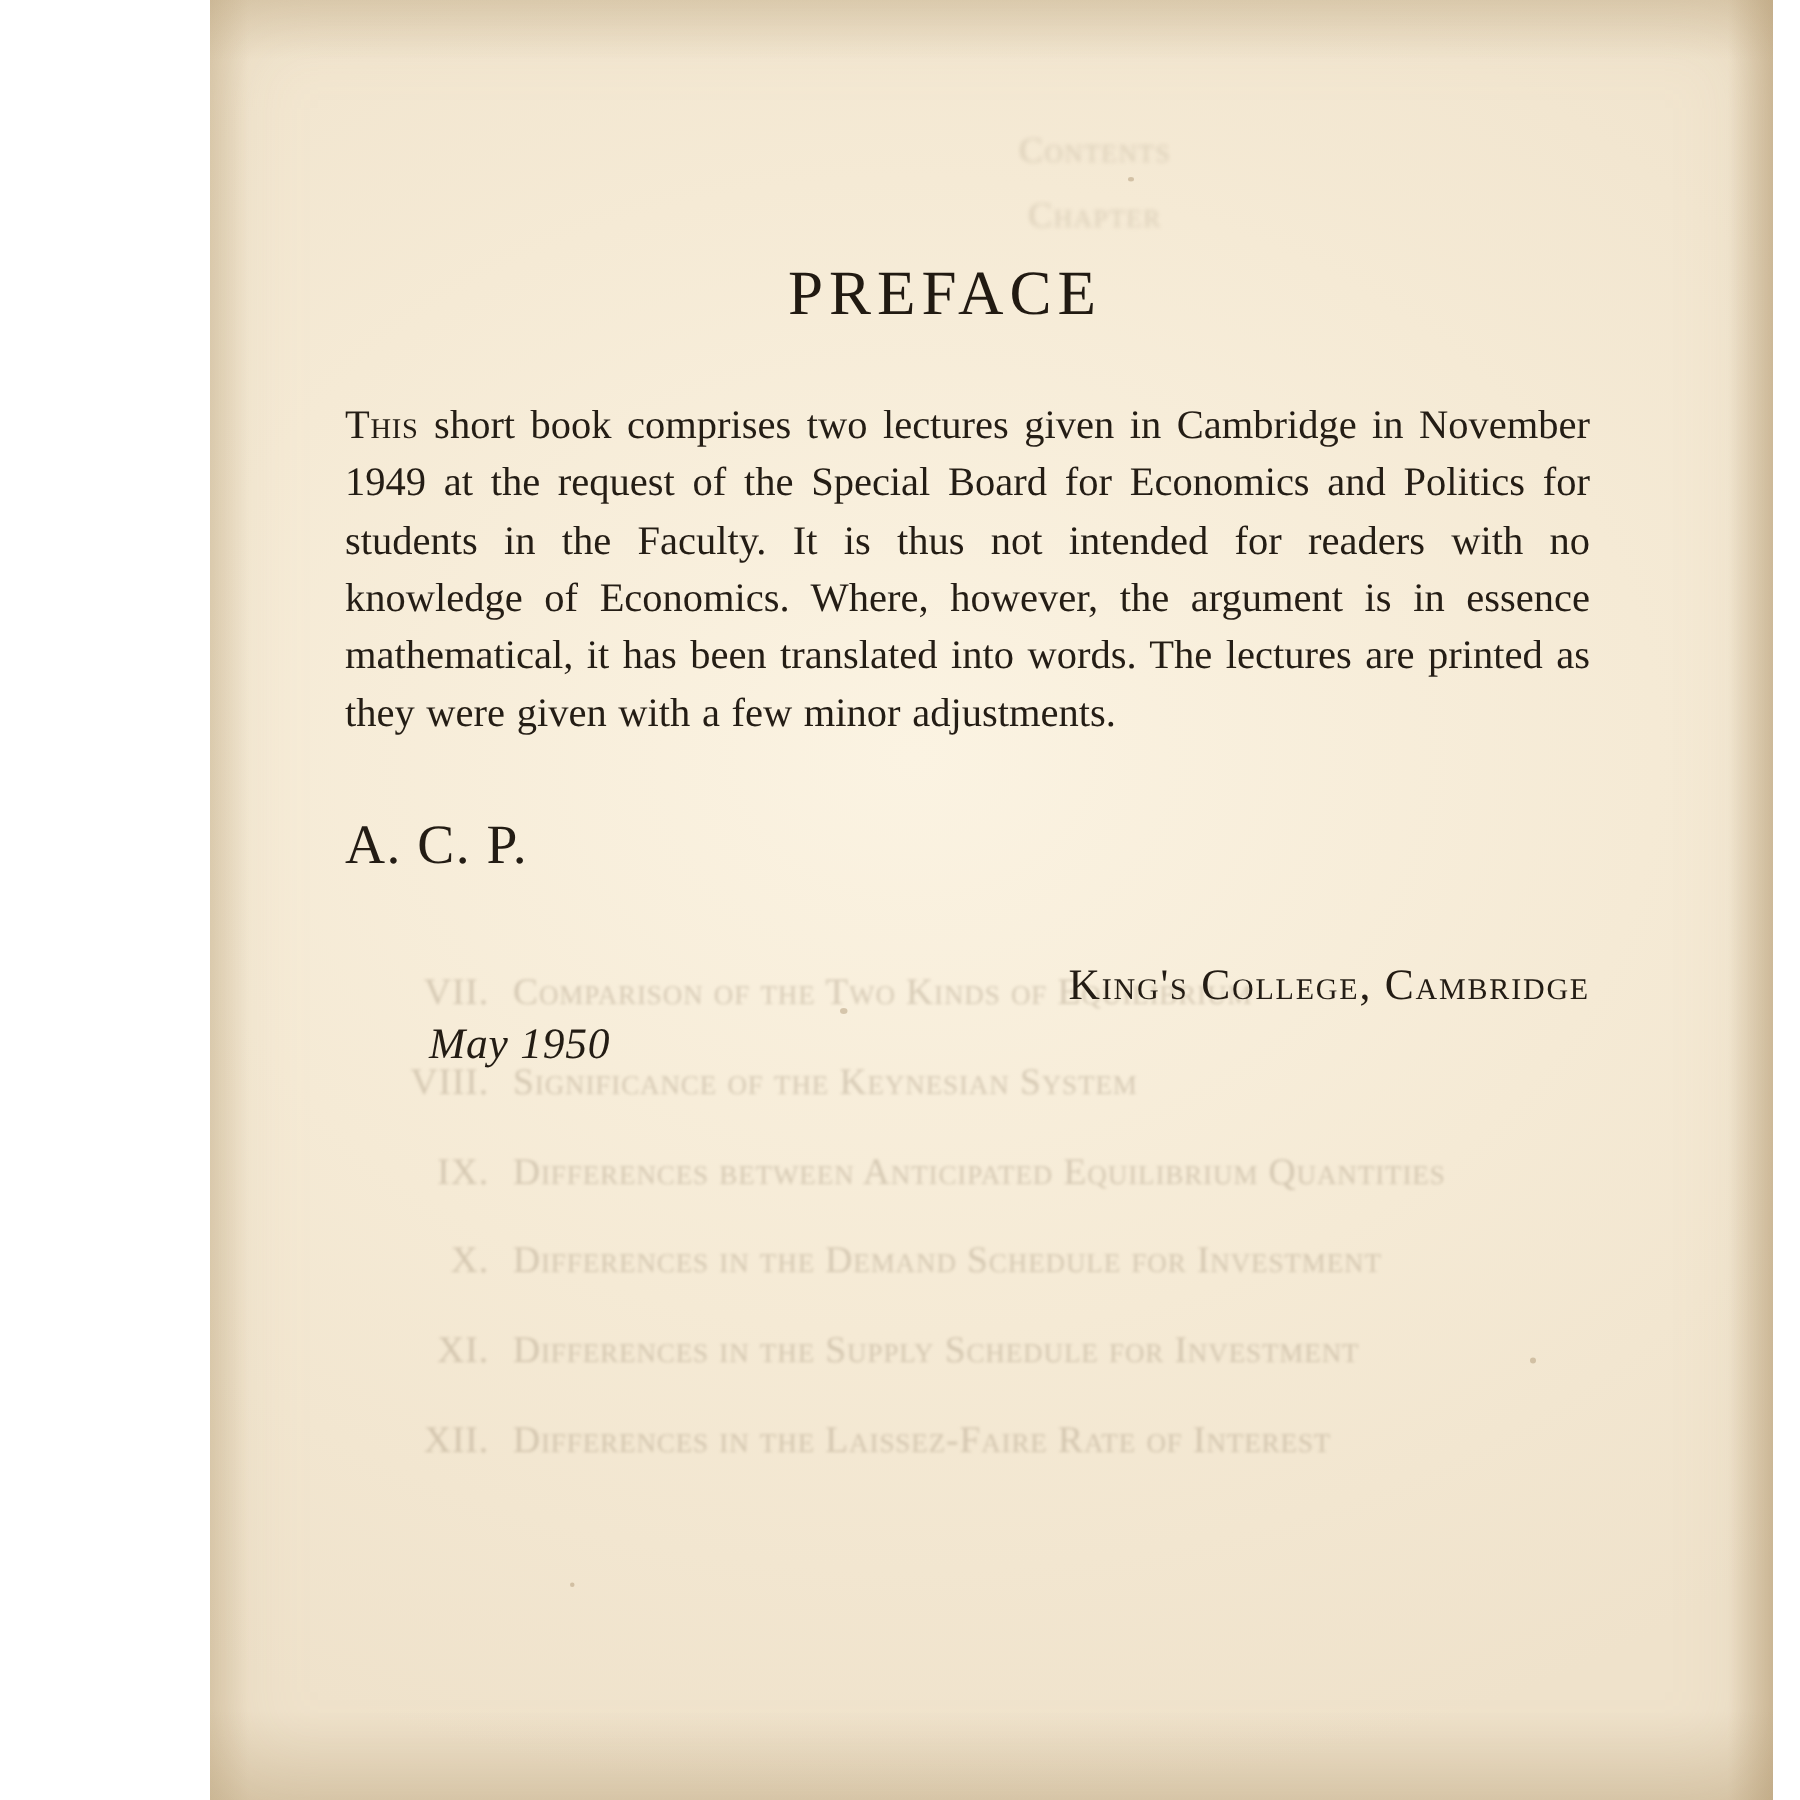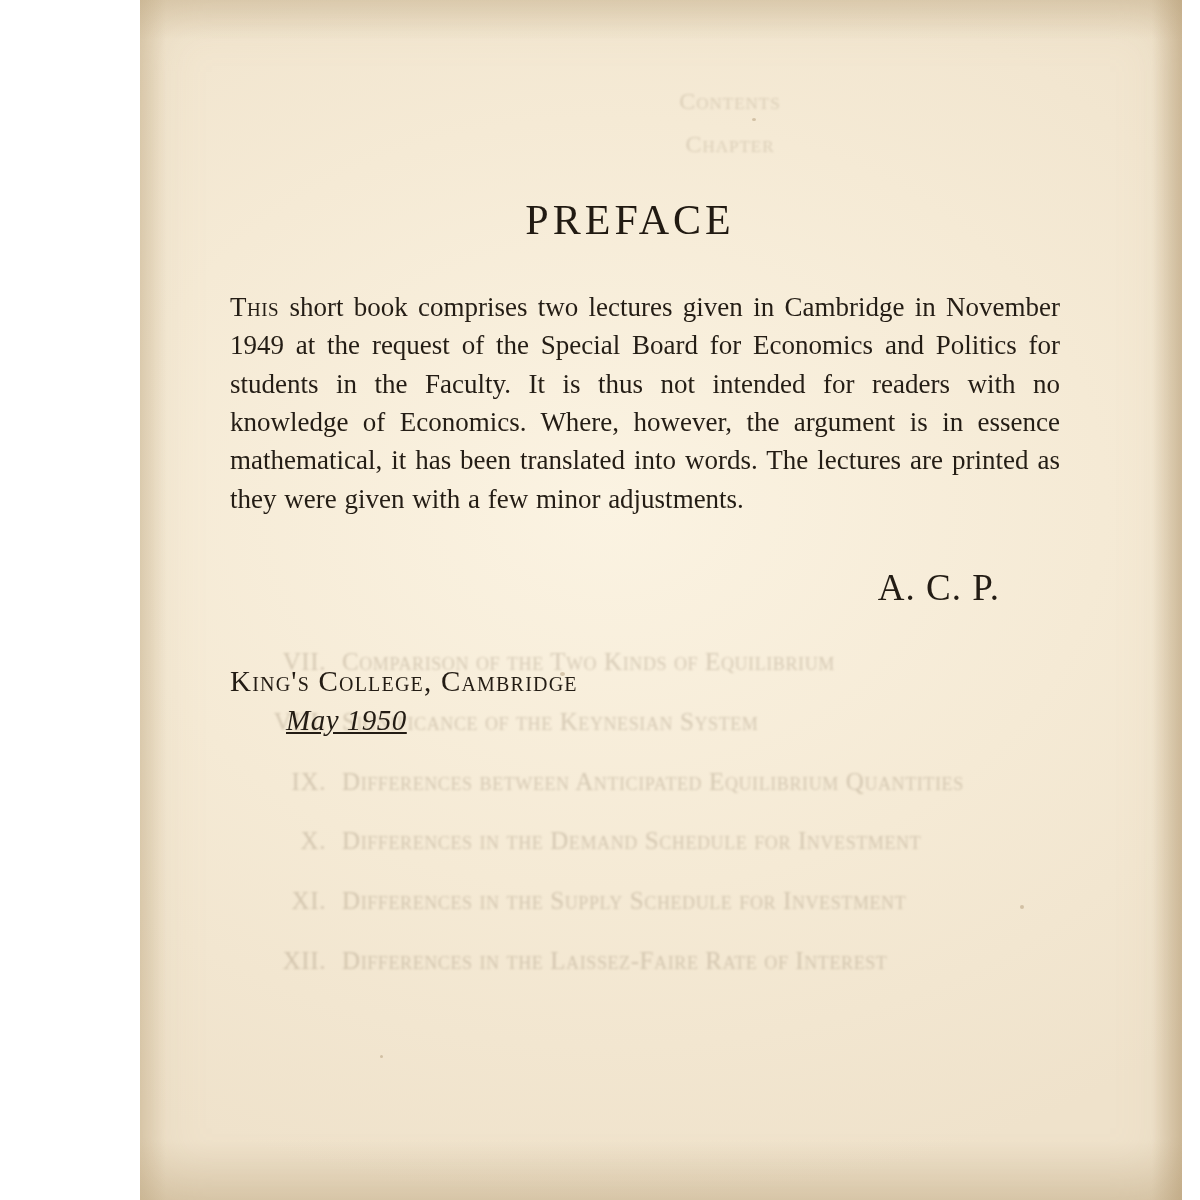--- a/index.html
+++ b/index.html
@@ -109,21 +109,21 @@
     line-height: 1.8;
     filter: blur(1.3px);
     text-align: center;
     pointer-events: none;
   }
 
   
   .content {
     position: absolute;
     left: 90px;
-    top: 196px;
+    top: 172px;
     width: 830px;
     color: #231c14;
   }
 
   .title {
     text-align: center;
     font-size: 42px;
     letter-spacing: 4px;
     margin: 0 0 44px 0;
     font-weight: normal;
@@ -139,41 +139,40 @@
     margin: 0;
     color: #241d15;
     word-spacing: 1px;
   }
   .body-text .lead {
     font-variant: small-caps;
     letter-spacing: 0.5px;
   }
 
   .signature {
-    text-align: right;
     font-size: 37px;
     margin: 48px 60px 0 0;
     letter-spacing: 1px;
   }
 
   .colophon {
     margin-top: 56px;
     font-size: 29px;
     letter-spacing: 0.7px;
   }
   .colophon .place {
     font-variant: small-caps;
     letter-spacing: 1.2px;
+    text-align: right;
   }
   .colophon .date {
     font-style: italic;
     margin-left: 56px;
     margin-top: 6px;
     letter-spacing: 0.5px;
-    text-decoration: underline;
   }
 
   
   .speck {
     position: absolute;
     background: rgba(150,120,80,0.35);
     border-radius: 50%;
     pointer-events: none;
   }
 </style>

